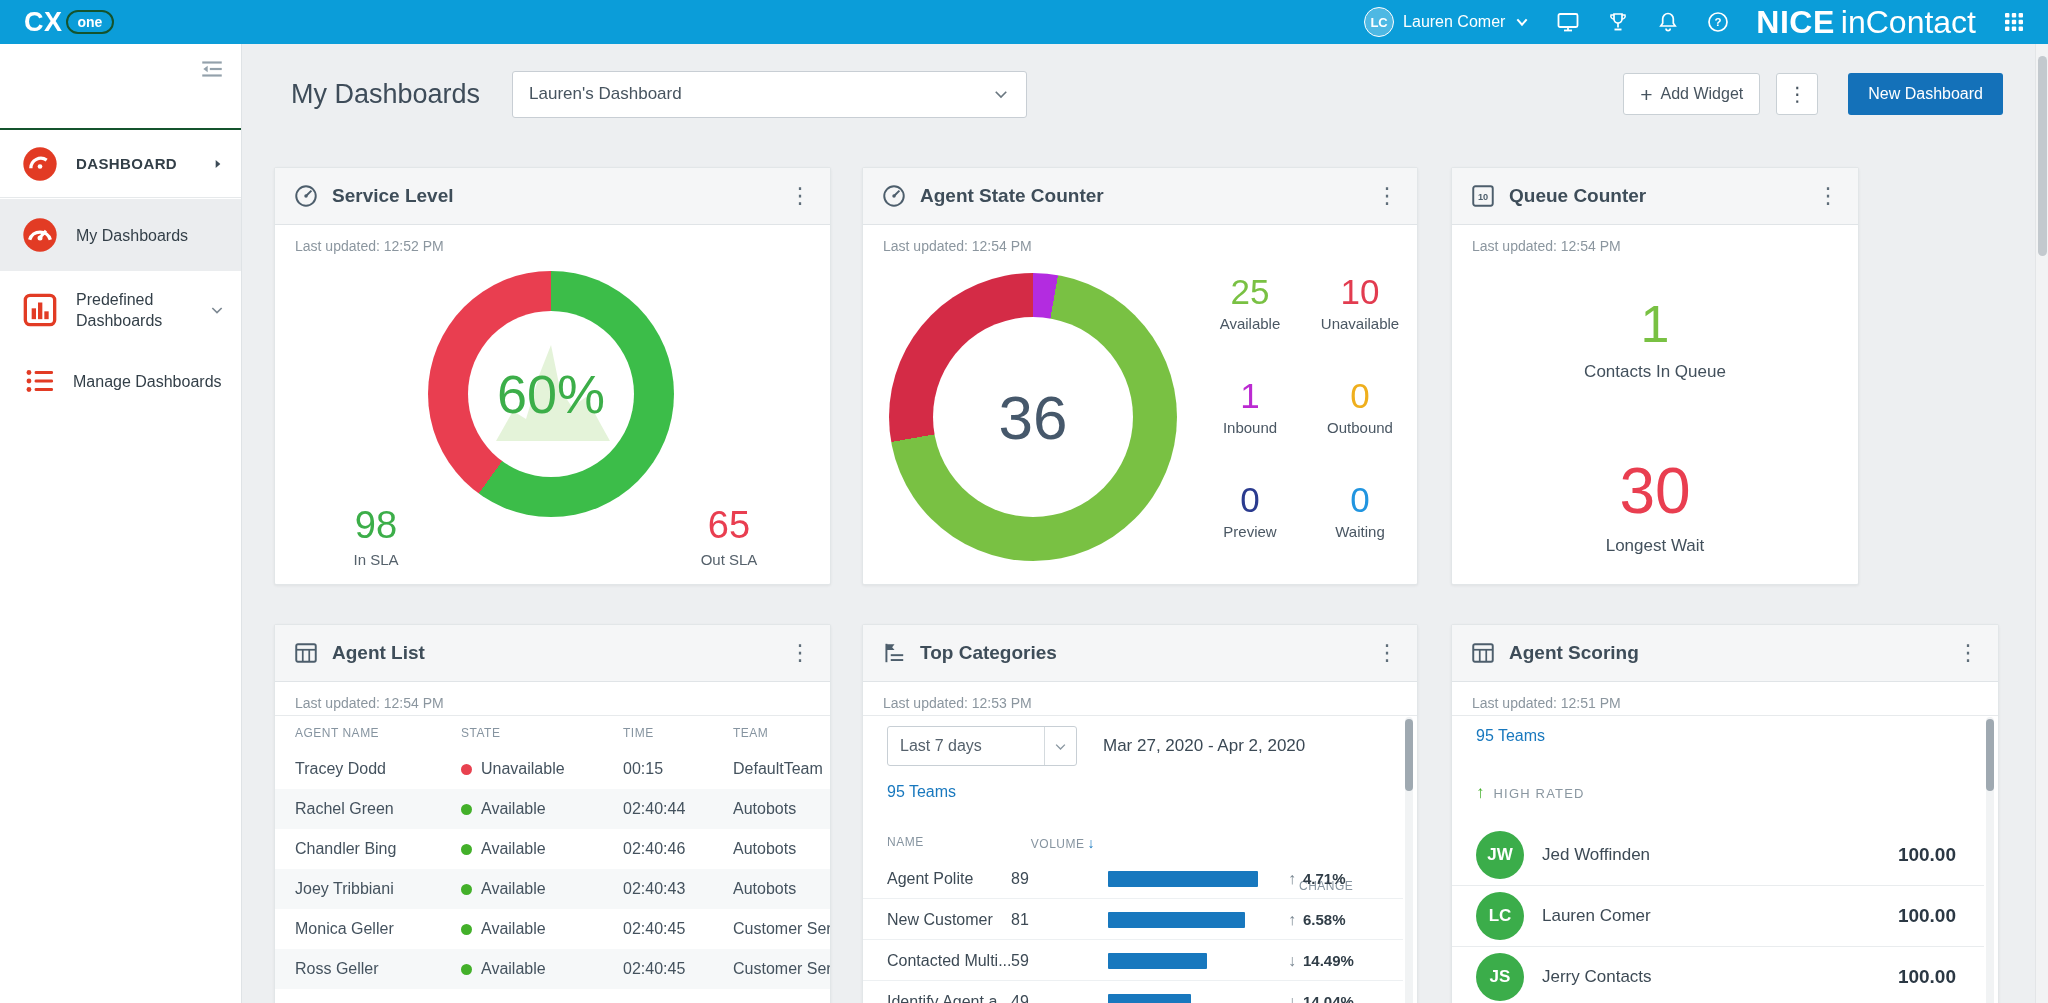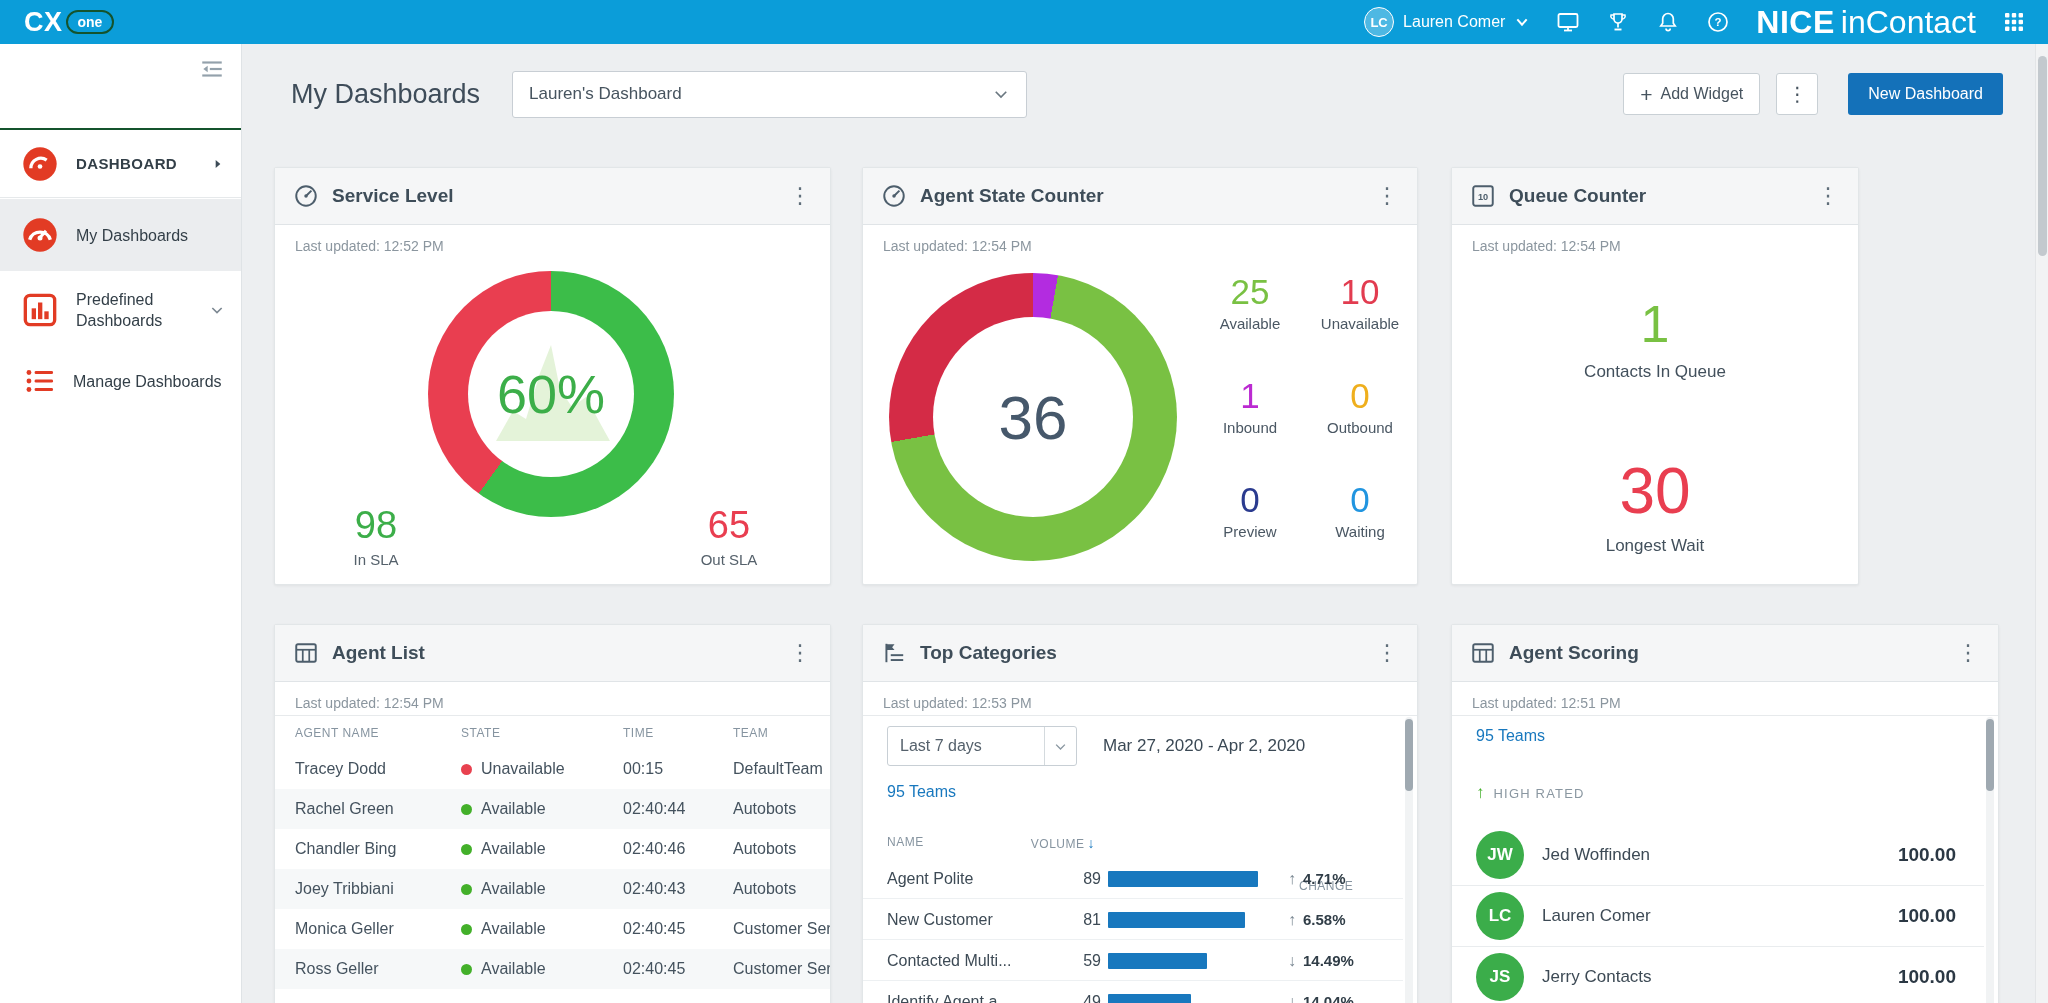--- a/index.html
+++ b/index.html
@@ -98,21 +98,21 @@
   .teams-link { position:absolute; left:24px; font-size:16px; color:#1878be; cursor:pointer; }
   .tc-teams { top:158px; }
   .tc-head { position:absolute; top:204px; left:0; right:0; height:28px; font-size:12px; letter-spacing:.5px; color:#8694a0; }
   .tc-head .h-name { position:absolute; left:24px; top:6px; }
   .tc-head .h-vol { position:absolute; left:140px; width:92px; text-align:right; top:6px; }
   .tc-head .h-sort { color:#1878be; font-size:14px; margin-left:3px; }
   .tc-head .h-change { position:absolute; left:436px; top:6px;margin-top:44px; }
   .tc-rows { position:absolute; top:233px; left:0; right:14px; }
   .tc-row { position:relative; height:41px; border-bottom:1px solid #edf0f2; font-size:16px; color:#3d4a55; }
   .tc-name { position:absolute; left:24px; top:0; line-height:41px; width:140px; white-space:nowrap; overflow:hidden; }
-  .tc-vol { position:absolute; left:168px; width:70px; text-align:right; top:0; line-height:41px; }
+  .tc-vol { position:absolute; left:148px; width:70px; text-align:left; top:0; line-height:41px; }
   .tc-bar { position:absolute; left:245px; top:13px; height:16px; border-radius:1px; }
   .tc-change { position:absolute; left:425px; top:0; line-height:41px; white-space:nowrap; }
   .tc-arrow { font-style:normal; color:#7b8893; font-size:16px; margin-right:7px; }
   .tc-change b { font-size:15px; color:#303d47; }
 
   
   .sc-teams { top:102px; }
   .high-rated { position:absolute; left:24px; top:158px; font-size:13px; letter-spacing:1.2px; color:#8a97a1; }
   .high-arrow { color:#43b02a; font-size:17px; font-weight:bold; margin-right:9px; letter-spacing:0; }
   .sc-rows { position:absolute; top:199px; left:0; right:14px; }

